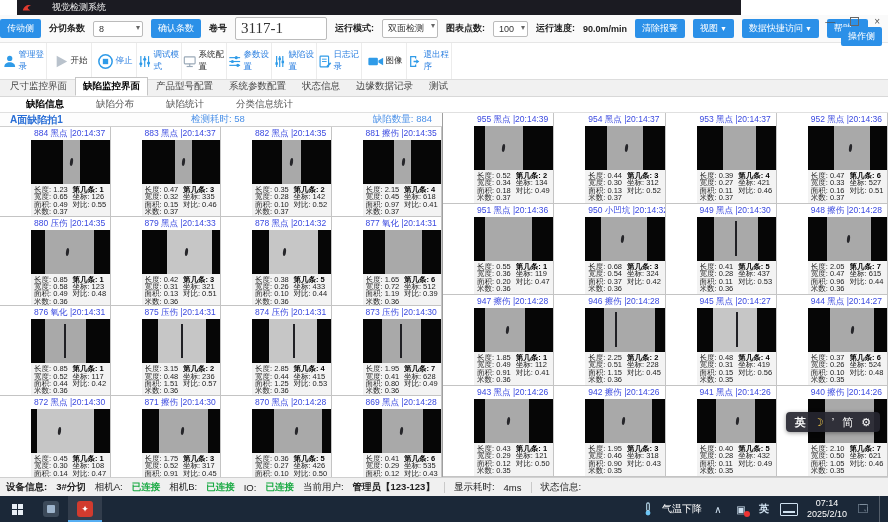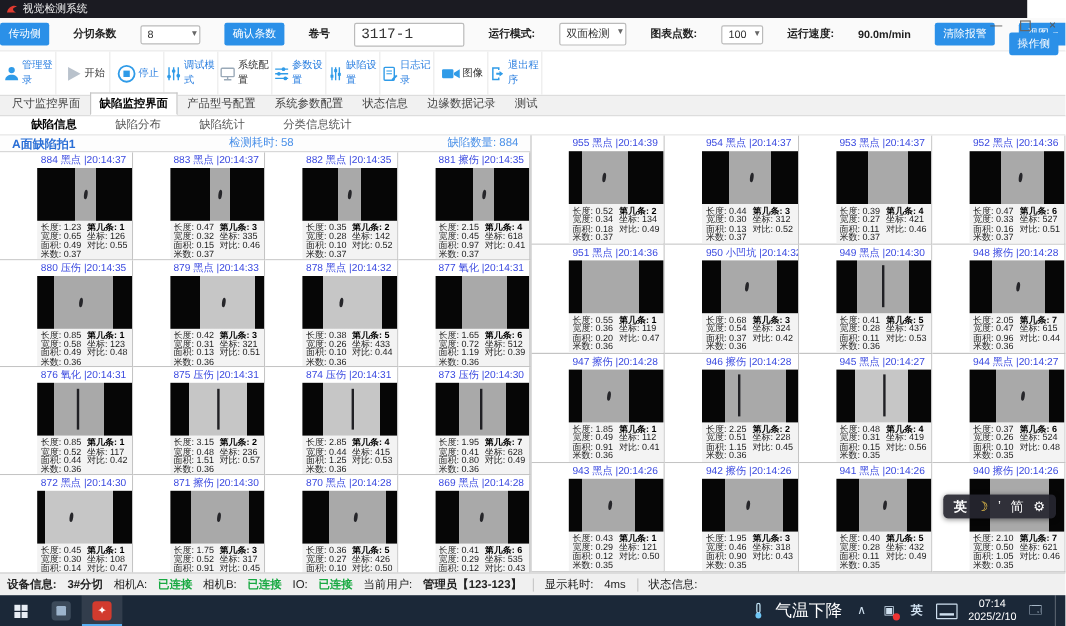--- a/index.html
+++ b/index.html
@@ -1,31 +1,31 @@
 <!DOCTYPE html>
 <html><head>
 <meta charset="utf-8">
 <style>
   html,body{margin:0;padding:0;}
   body{width:888px;height:522px;position:relative;overflow:hidden;background:#fff;
        font-family:"Liberation Sans",sans-serif;-webkit-font-smoothing:antialiased;}
   
-  .titlebar{position:absolute;left:0;top:0;width:856px;height:15px;background:#1b1b22;
-            color:#eee;font-size:9px;display:flex;align-items:center;gap:4px;padding-left:5px;box-sizing:border-box;}
+  .titlebar{position:absolute;left:17px;top:0;width:724px;height:15px;background:#1b1b22;
+            color:#eee;font-size:9px;display:flex;align-items:center;gap:20px;padding-left:5px;box-sizing:border-box;}
   
   .toolbar1{position:absolute;left:0;top:15px;width:888px;height:28px;background:#fafafa;
-            border-bottom:1px solid #e6e6e6;display:flex;align-items:center;gap:20px;
+            border-bottom:1px solid #e6e6e6;display:flex;align-items:center;gap:8px;
             padding:0 120px 0 0;box-sizing:border-box;font-size:9px;white-space:nowrap;overflow:hidden;}
   .bbtn{background:#2b90e8;color:#fff;border-radius:2px;padding:3px 7px;font-size:9px;cursor:pointer;flex:none;}
   .lbl{color:#222;font-weight:bold;flex:none;}
   .combo{background:#fff;border:1px solid #bbb;border-radius:2px;padding:2px 13px 2px 5px;
          position:relative;color:#333;flex:none;}
   .combo::after{content:"▾";position:absolute;right:2px;top:1px;color:#666;font-size:8px;}
-  .tinput{background:#fff;border:1px solid #bbb;border-radius:2px;padding:2px 5px;font-size:12px;
-          width:80px;color:#333;font-family:Liberation Mono, monospace;flex:none;}
+  .tinput{background:#fff;border:1px solid #bbb;border-radius:2px;padding:2px 5px;font-size:15px;
+          width:80px;color:#333;font-family:Liberation Serif, serif;flex:none;}
   .speedval{color:#222;font-weight:bold;flex:none;}
   .dd::after{content:" ▼";font-size:7px;}
   .win-controls{position:absolute;top:16px;right:8px;display:flex;gap:15px;align-items:center;color:#555;font-size:10px;z-index:5;}
   .wc-box{width:7px;height:7px;border:1px solid #666;display:inline-block;}
   .op-btn{position:absolute;top:27px;right:6px;z-index:5;}
   
   .toolbar2{position:absolute;left:0;top:43px;width:888px;height:37px;background:#fff;
             border-bottom:1px solid #ddd;display:flex;align-items:stretch;box-sizing:border-box;padding-left:2px;}
   .tbtn{width:44px;display:flex;flex-direction:row;align-items:center;justify-content:center;
         gap:1px;font-size:8.5px;color:#2b7fe0;border-right:1px solid #ececec;cursor:pointer;}
@@ -909,21 +909,21 @@
       </span>
   </div>
   <div class="tb-item active">
     <span class="appicon-red">✦</span>
   </div>
   <div class="tb-right">
     <svg width="10" height="14" viewBox="0 0 10 16">
       <rect x="3.5" y="1" width="3" height="9" rx="1.5" fill="none" stroke="#bfe0f2" stroke-width="1.2"></rect>
       <circle cx="5" cy="12.5" r="2.8" fill="#6ec6f5"></circle>
     </svg>
-    <span style="font-size:14px;">气温下降</span>
+    <span style="font-size:10px;">气温下降</span>
     <span class="tray-ico">∧</span>
     <span class="tray-ico">▣<span class="badge"></span></span>
     <span class="tray-ico" style="font-weight:bold;">英</span>
     <span class="kb-ico"></span>
     <div class="tb-time">
       <div>07:14</div>
       <div>2025/2/10</div>
     </div>
     <span class="tray-ico">🗔</span>
     <span class="edge-strip"></span>

